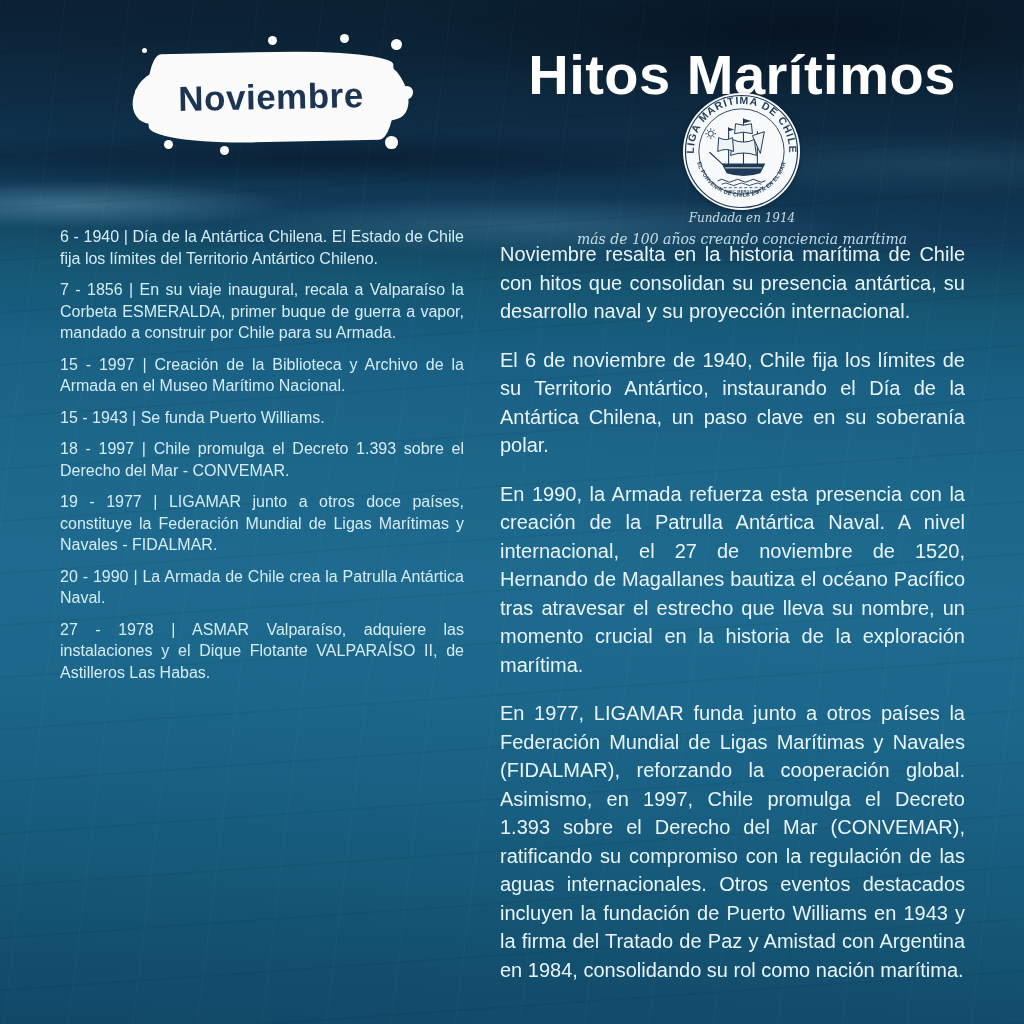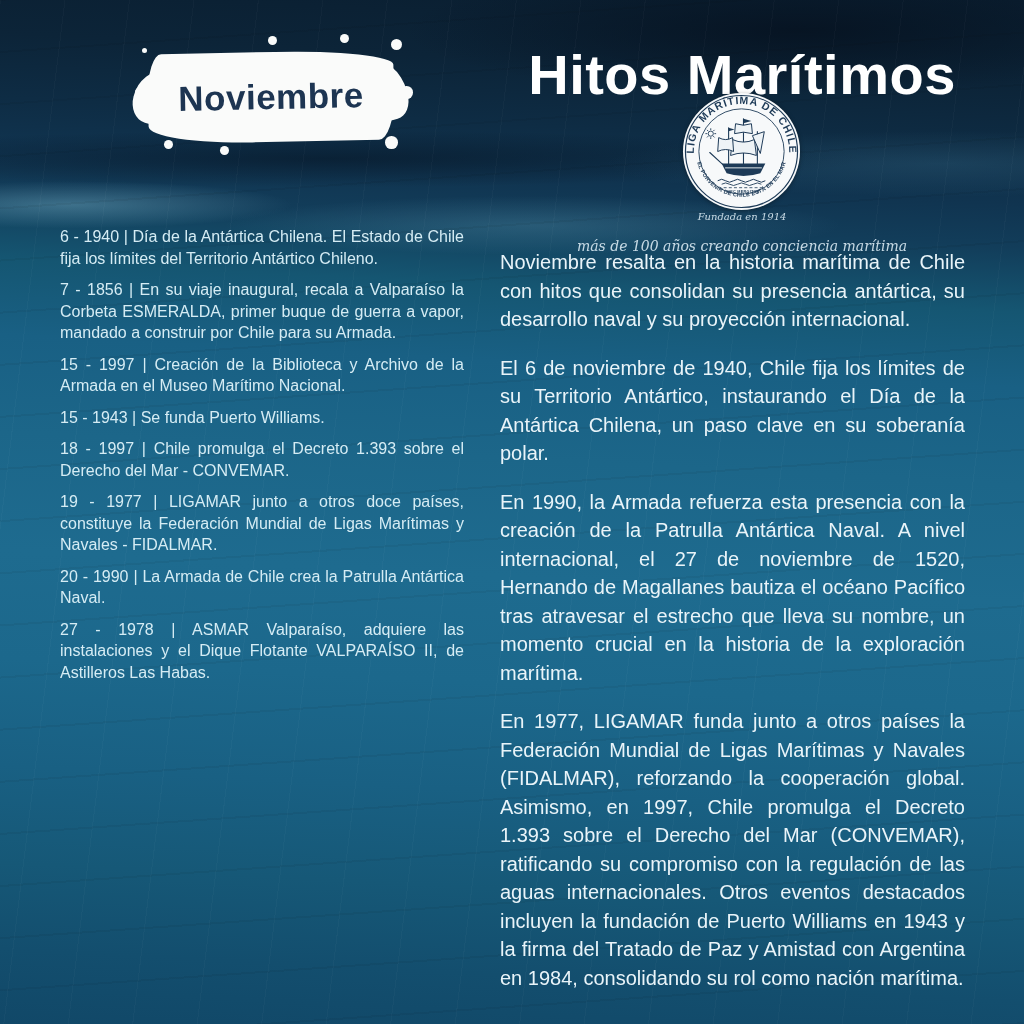--- a/index.html
+++ b/index.html
@@ -41,28 +41,28 @@
                128px -10px 0 2px #fafbfa, -4px 42px 0 3px #fafbfa, 262px 42px 0 4px #fafbfa,
                80px 100px 0 2px #fafbfa, 200px -12px 0 2px #fafbfa;}
   .month{position:relative;z-index:2;font-size:35px;font-weight:bold;color:#1d3552;letter-spacing:.5px;}
   
   .title{position:absolute;left:510px;top:42px;width:464px;margin:0;text-align:center;
     font-size:56px;font-weight:bold;color:#ffffff;letter-spacing:.5px;}
   .seal{position:absolute;left:682px;top:92px;width:119px;height:119px;}
   .seal svg{width:100%;height:100%;display:block;filter:drop-shadow(0 1px 2px rgba(0,0,0,.35));}
   .caption{position:absolute;left:560px;top:211px;width:364px;text-align:center;
     font-family:"DejaVu Serif",serif;font-style:italic;color:#d9e9f2;opacity:.9;}
-  .caption .l1{font-size:10px;margin-bottom:16px;}
+  .caption .l1{font-size:12px;margin-bottom:6px;}
   .caption .l2{font-size:14px;}
   
   .events{position:absolute;left:60px;top:226px;width:404px;}
   .event{margin:0 0 10px 0;font-size:16px;line-height:21.5px;color:#d5ecf4;
     text-align:justify;}
   .narrative{position:absolute;left:500px;top:240px;width:465px;}
-  .para{margin:8px 0 20px 0;font-size:20px;line-height:28.5px;color:#e9f4f9;text-align:justify;}
+  .para{margin:0 0 20px 0;font-size:20px;line-height:28.5px;color:#e9f4f9;text-align:justify;}
 </style>
 </head>
 <body>
 
 <div class="poster">
   <div class="texture"></div>
   <div class="speckles"></div>
 
   <div class="brush">
     <span class="month">Noviembre</span>

